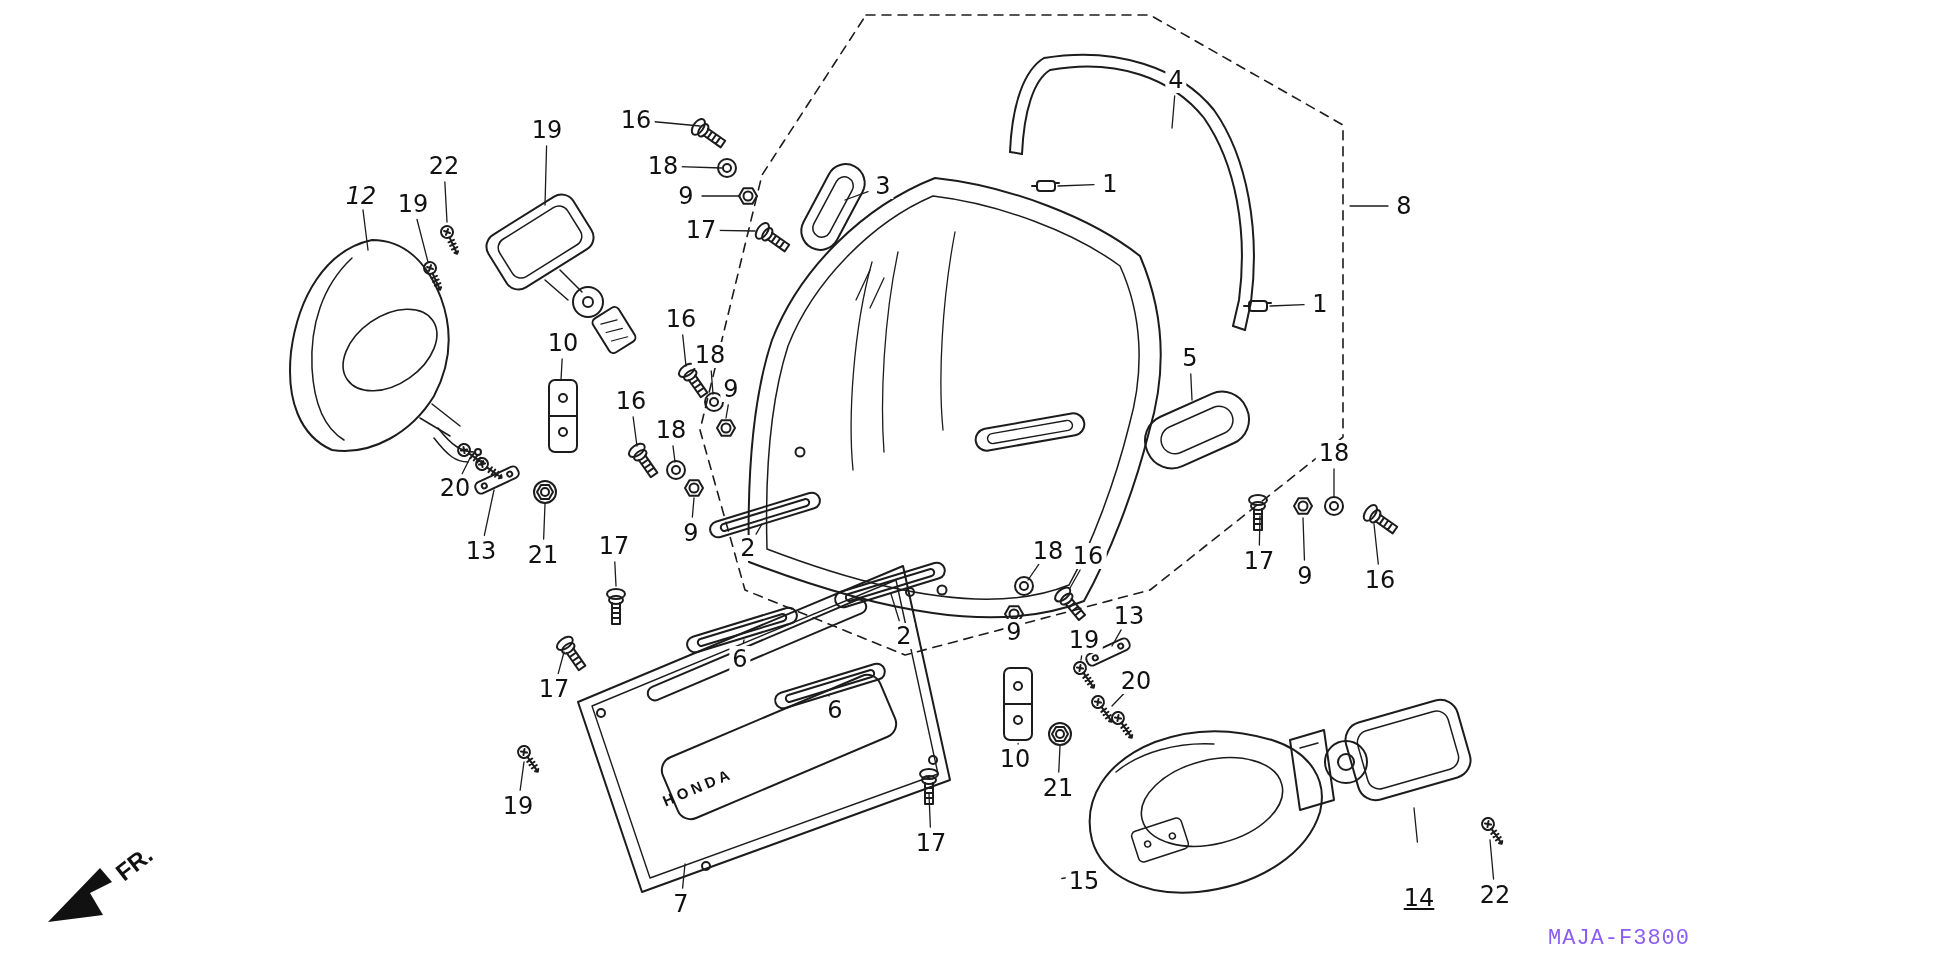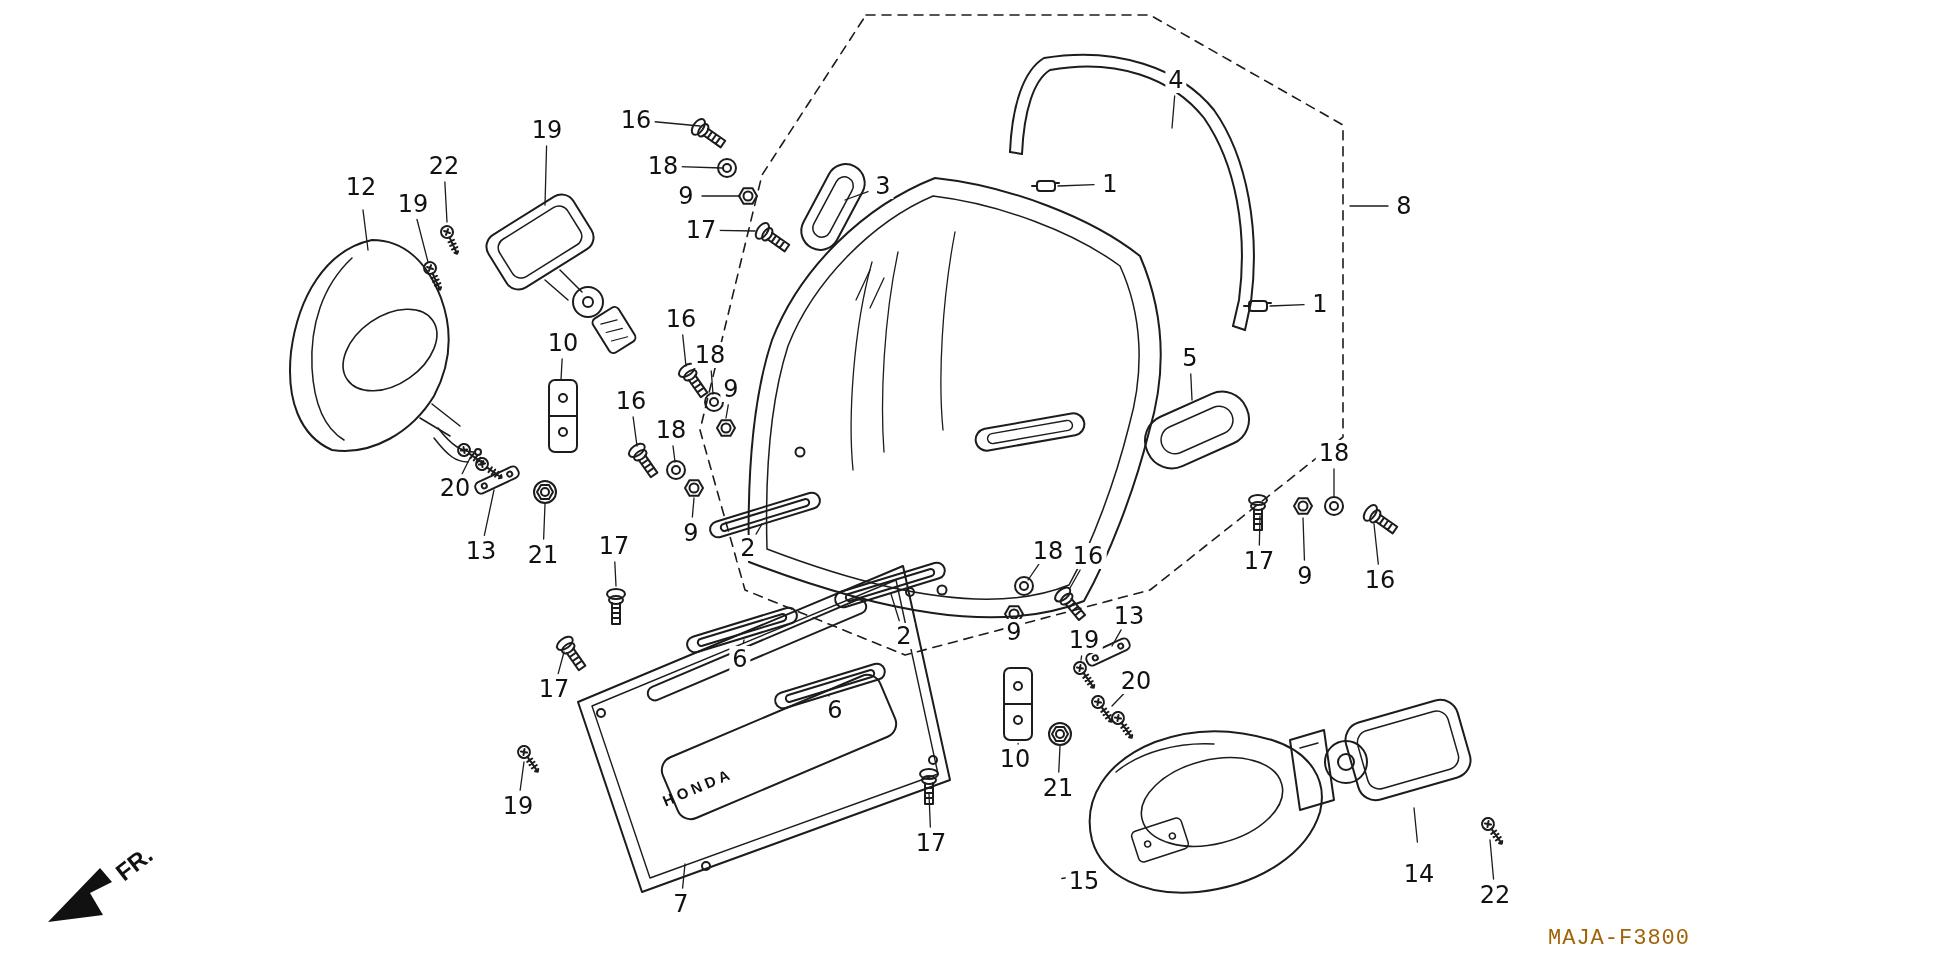--- a/index.html
+++ b/index.html
@@ -22,21 +22,21 @@
     padding:1px 3px;
     white-space:nowrap;
     user-select:none;
   }
   .diagram-code{
     position:absolute;
     left:1548px;top:926px;
     font-family:"Liberation Mono",monospace;
     font-size:22px;
     letter-spacing:1px;
-    color:#a16207;
+    color:#8b5cf6;
   }
 </style>
 </head>
 <body>
 
 <div class="canvas">
 
   <svg class="art" width="1934" height="965" viewBox="0 0 1934 965">
 
     <defs>
@@ -286,21 +286,21 @@
     </g>
   </svg>
 
   <div id="callout-layer">
       <div class="callout" style="left: 636px; top: 120px;">16</div>
       <div class="callout" style="left: 547px; top: 130px;">19</div>
       <div class="callout" style="left: 663px; top: 166px;">18</div>
       <div class="callout" style="left: 686px; top: 196px;">9</div>
       <div class="callout" style="left: 701px; top: 230px;">17</div>
       <div class="callout" style="left: 444px; top: 166px;">22</div>
-      <div class="callout" style="left: 361px; top: 187px;">12</div>
+      <div class="callout" style="left: 361px; top: 196px; font-style: italic;">12</div>
       <div class="callout" style="left: 413px; top: 204px;">19</div>
       <div class="callout" style="left: 883px; top: 186px;">3</div>
       <div class="callout" style="left: 1110px; top: 184px;">1</div>
       <div class="callout" style="left: 1176px; top: 80px;">4</div>
       <div class="callout" style="left: 1404px; top: 206px;">8</div>
       <div class="callout" style="left: 1320px; top: 304px;">1</div>
       <div class="callout" style="left: 563px; top: 343px;">10</div>
       <div class="callout" style="left: 681px; top: 319px;">16</div>
       <div class="callout" style="left: 710px; top: 355px;">18</div>
       <div class="callout" style="left: 731px; top: 389px;">9</div>
@@ -324,21 +324,21 @@
       <div class="callout" style="left: 1129px; top: 616px;">13</div>
       <div class="callout" style="left: 1084px; top: 640px;">19</div>
       <div class="callout" style="left: 740px; top: 659px;">6</div>
       <div class="callout" style="left: 1136px; top: 681px;">20</div>
       <div class="callout" style="left: 554px; top: 689px;">17</div>
       <div class="callout" style="left: 835px; top: 710px;">6</div>
       <div class="callout" style="left: 1015px; top: 759px;">10</div>
       <div class="callout" style="left: 1058px; top: 788px;">21</div>
       <div class="callout" style="left: 518px; top: 806px;">19</div>
       <div class="callout" style="left: 931px; top: 843px;">17</div>
-      <div class="callout" style="left: 1419px; top: 874px;">14</div>
+      <div class="callout" style="left: 1419px; top: 898px; text-decoration: underline;">14</div>
       <div class="callout" style="left: 1084px; top: 881px;">15</div>
       <div class="callout" style="left: 1495px; top: 895px;">22</div>
       <div class="callout" style="left: 681px; top: 904px;">7</div>
     </div>
 
   <div class="diagram-code">MAJA-F3800</div>
 
 </div>
 
 </body></html>

